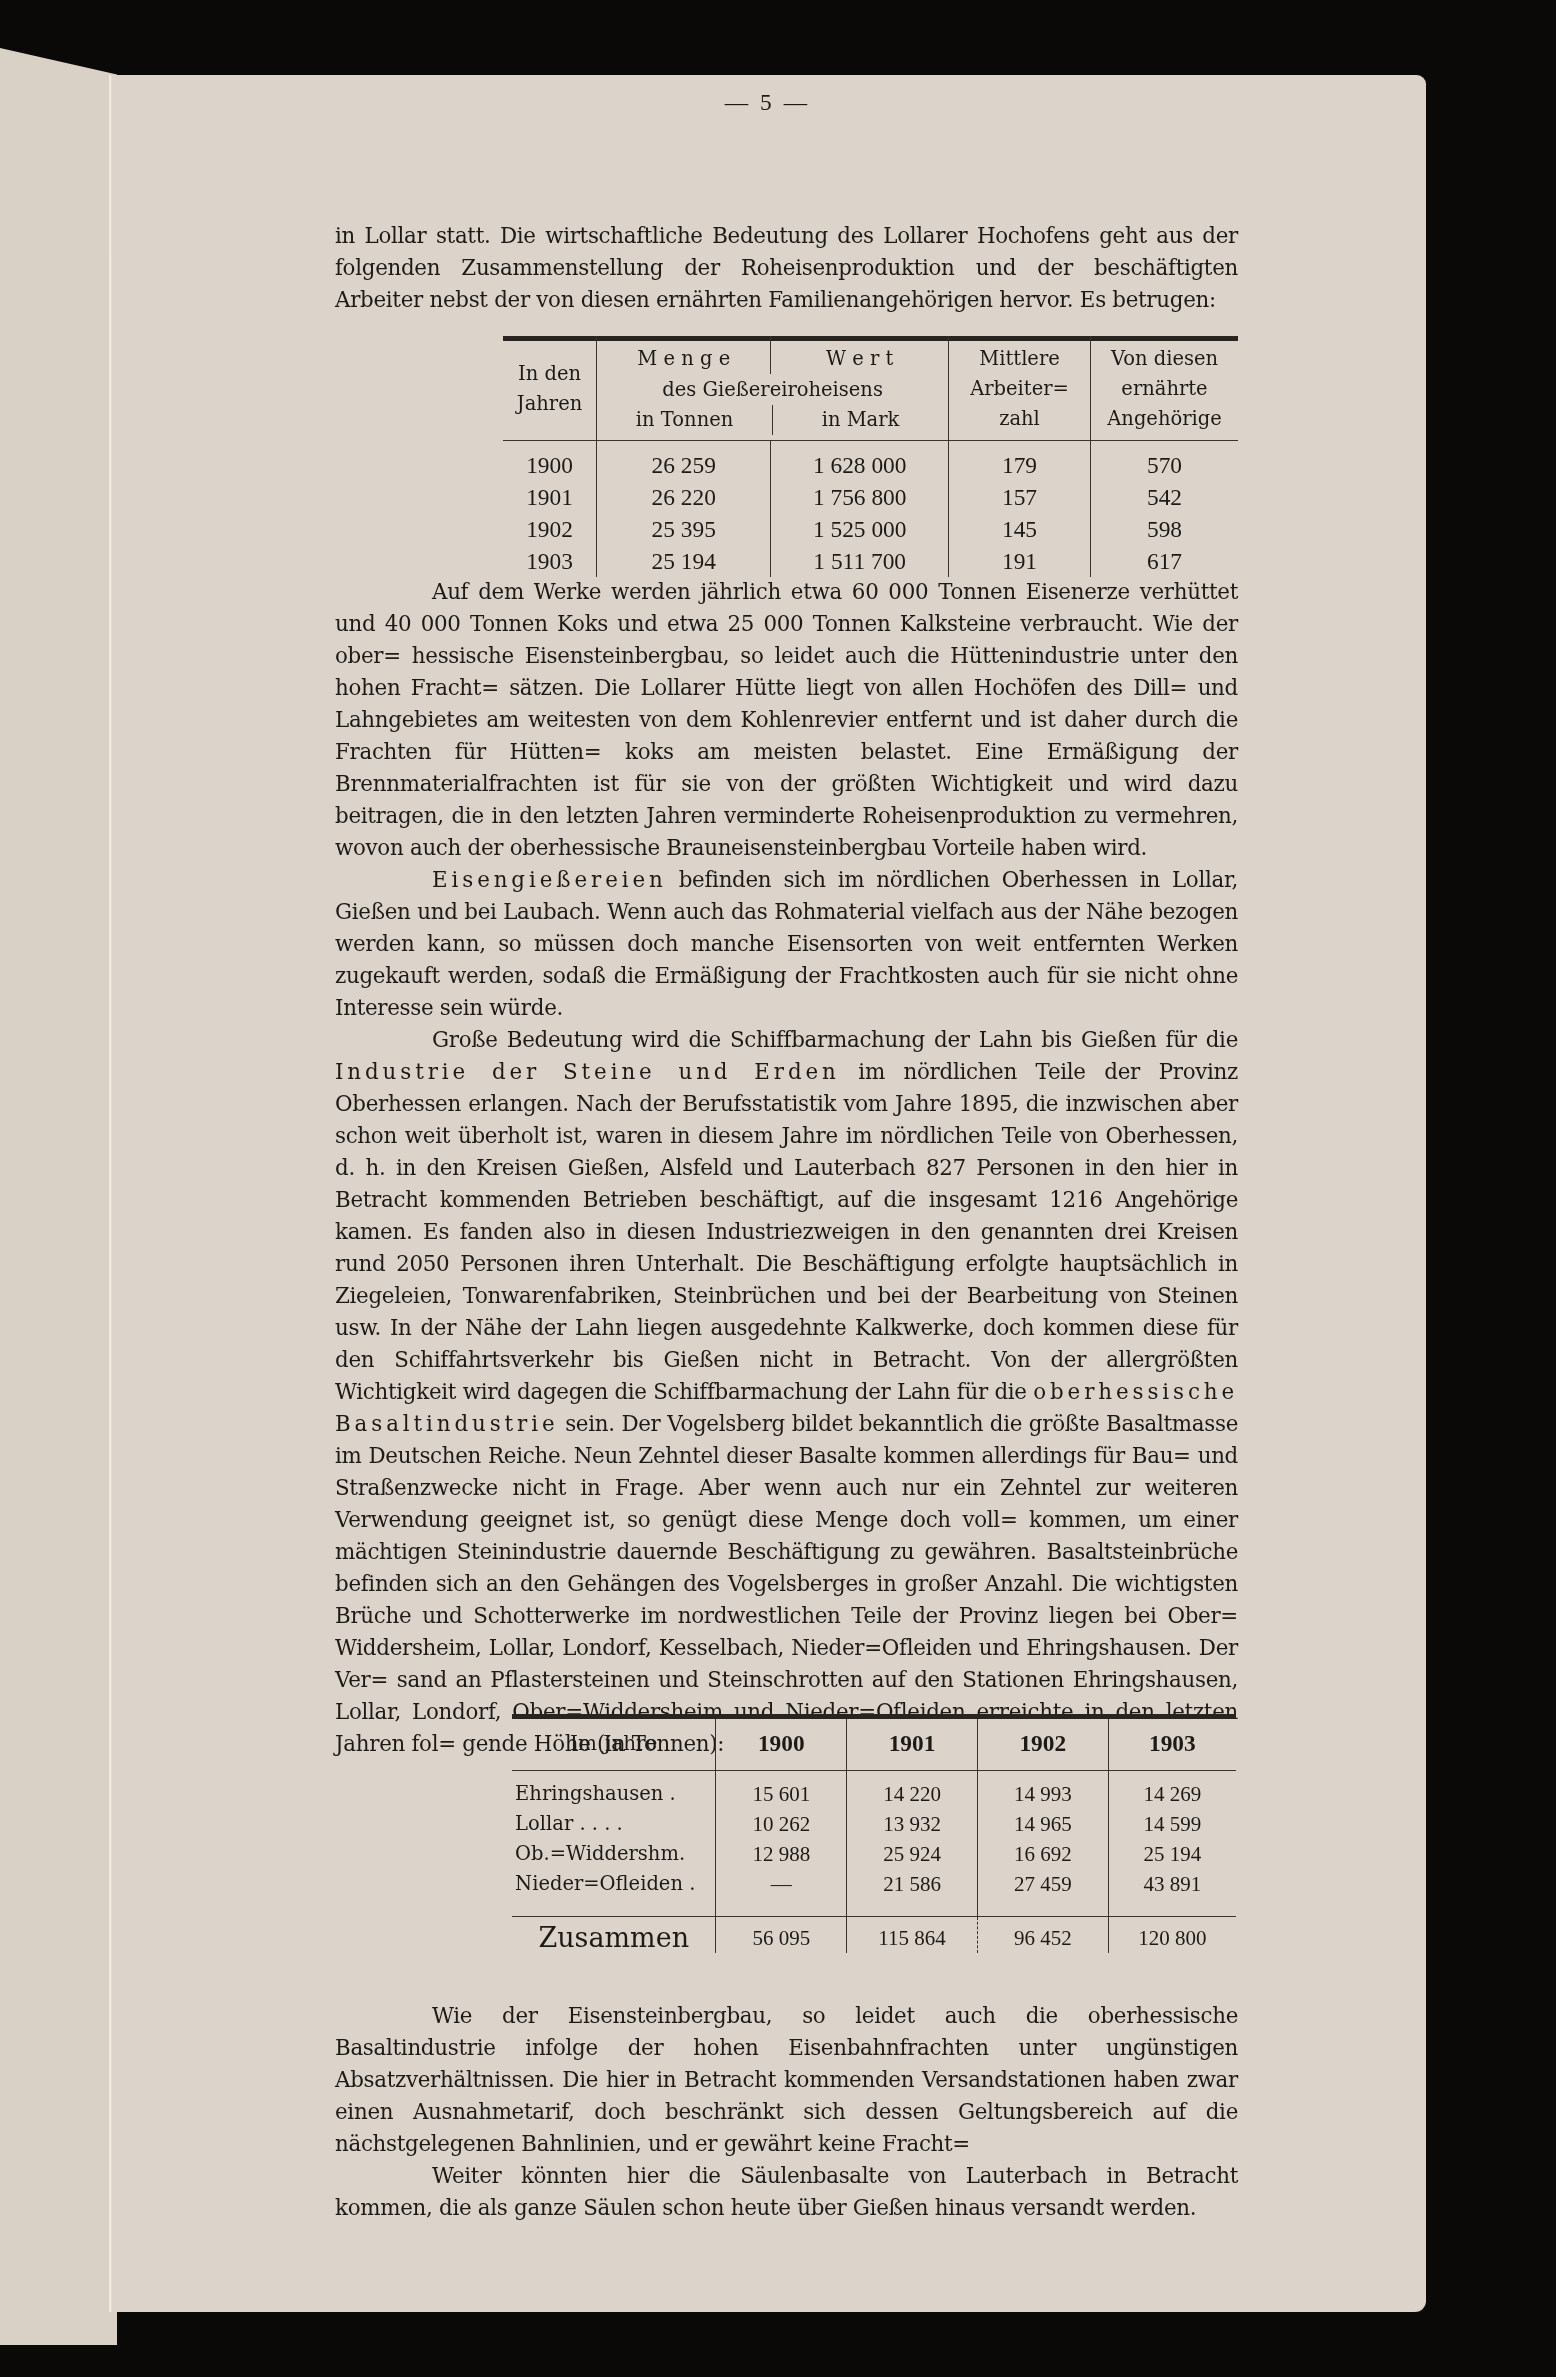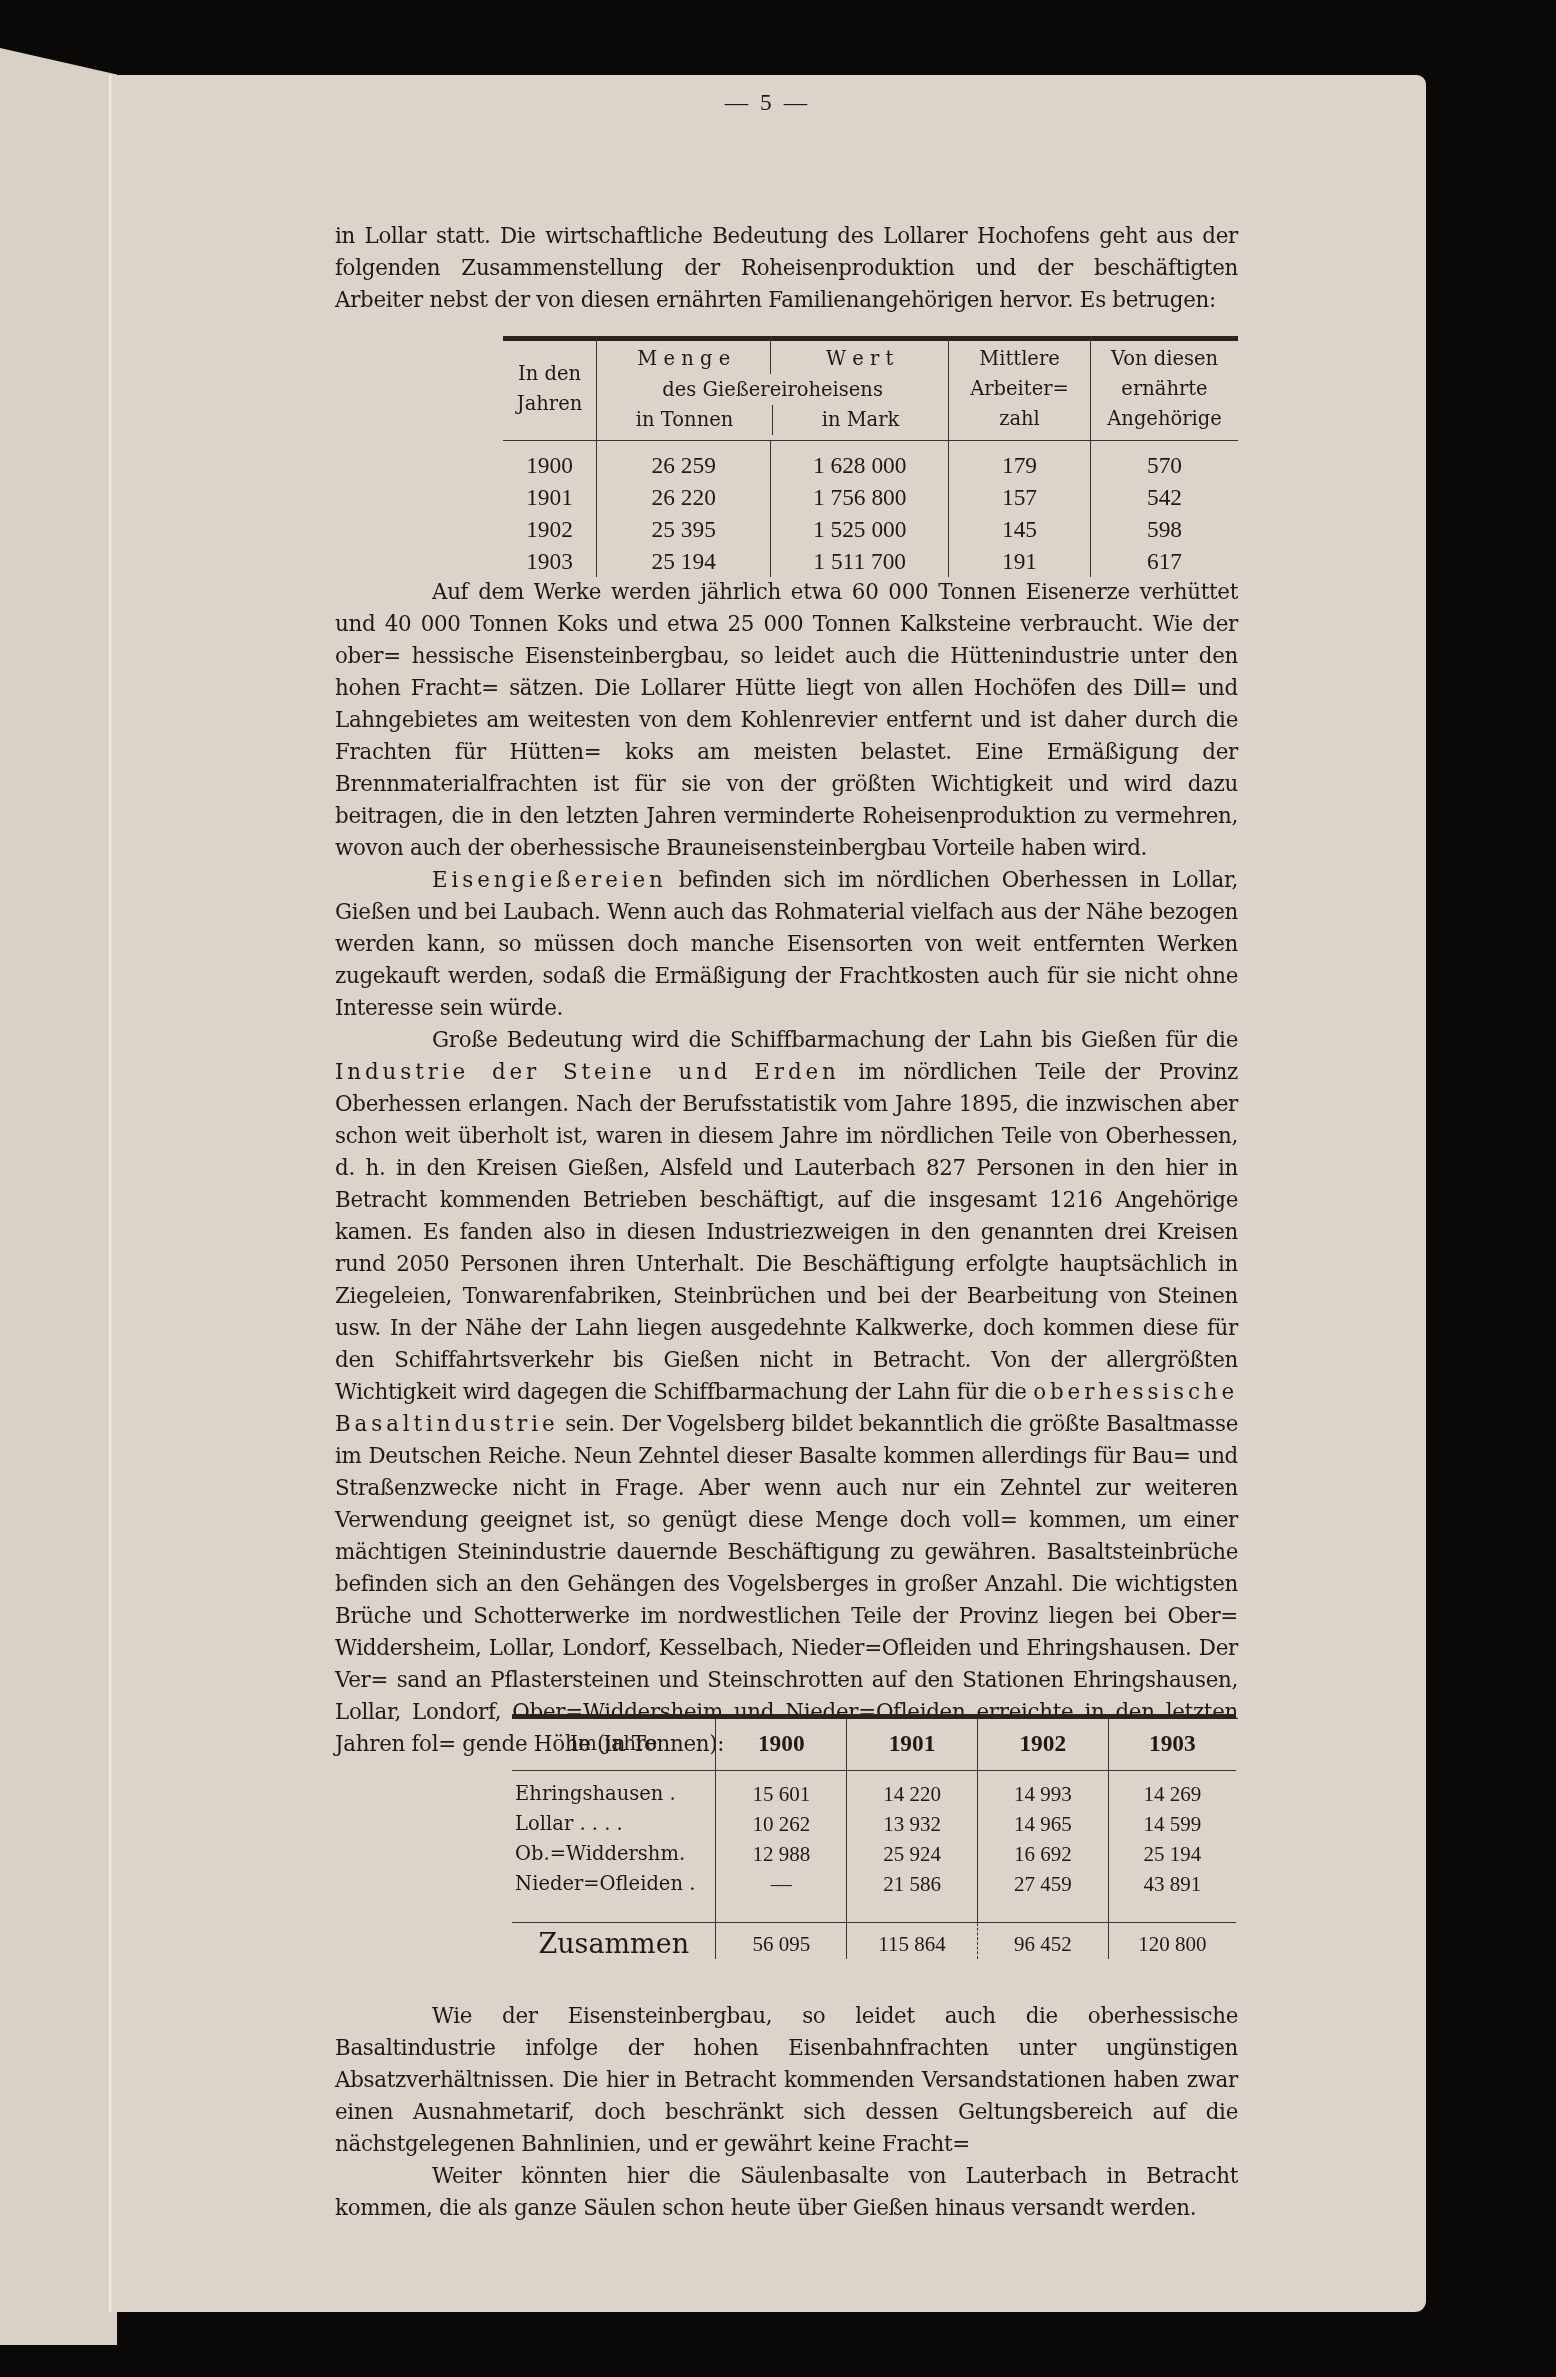--- a/index.html
+++ b/index.html
@@ -73,21 +73,21 @@
   .t2 th.label-h {
     font-family: "DejaVu Serif", serif; font-weight: normal; font-size: 20px;
   }
   .t2 td { font-size: 21px; line-height: 30px; text-align: center; padding: 0; }
   .t2 td.station {
     font-family: "DejaVu Serif", serif; font-size: 19.5px; text-align: left;
     white-space: nowrap; padding-left: 3.1px;
   }
   .t2 .vb { border-left: 1.6px solid #3a332d; }
   .t2 tbody tr:first-child td { padding-top: 7.8px; }
-  .t2 tbody tr.last td { padding-bottom: 23px; }
+  .t2 tbody tr.last td { padding-bottom: 17px; }
   .t2 tfoot td { border-top: 1.6px solid #3a332d; padding-top: 6.2px; }
   .t2 tfoot td.total-label { text-align: center; font-family: "DejaVu Serif", serif; font-size: 27px; }
   .t2 tfoot td.dashed { border-left: 1.6px dashed #3a332d; }
 </style>
 </head>
 <body>
 
 <div class="backdrop-page"></div>
 <div class="page"></div>
 

